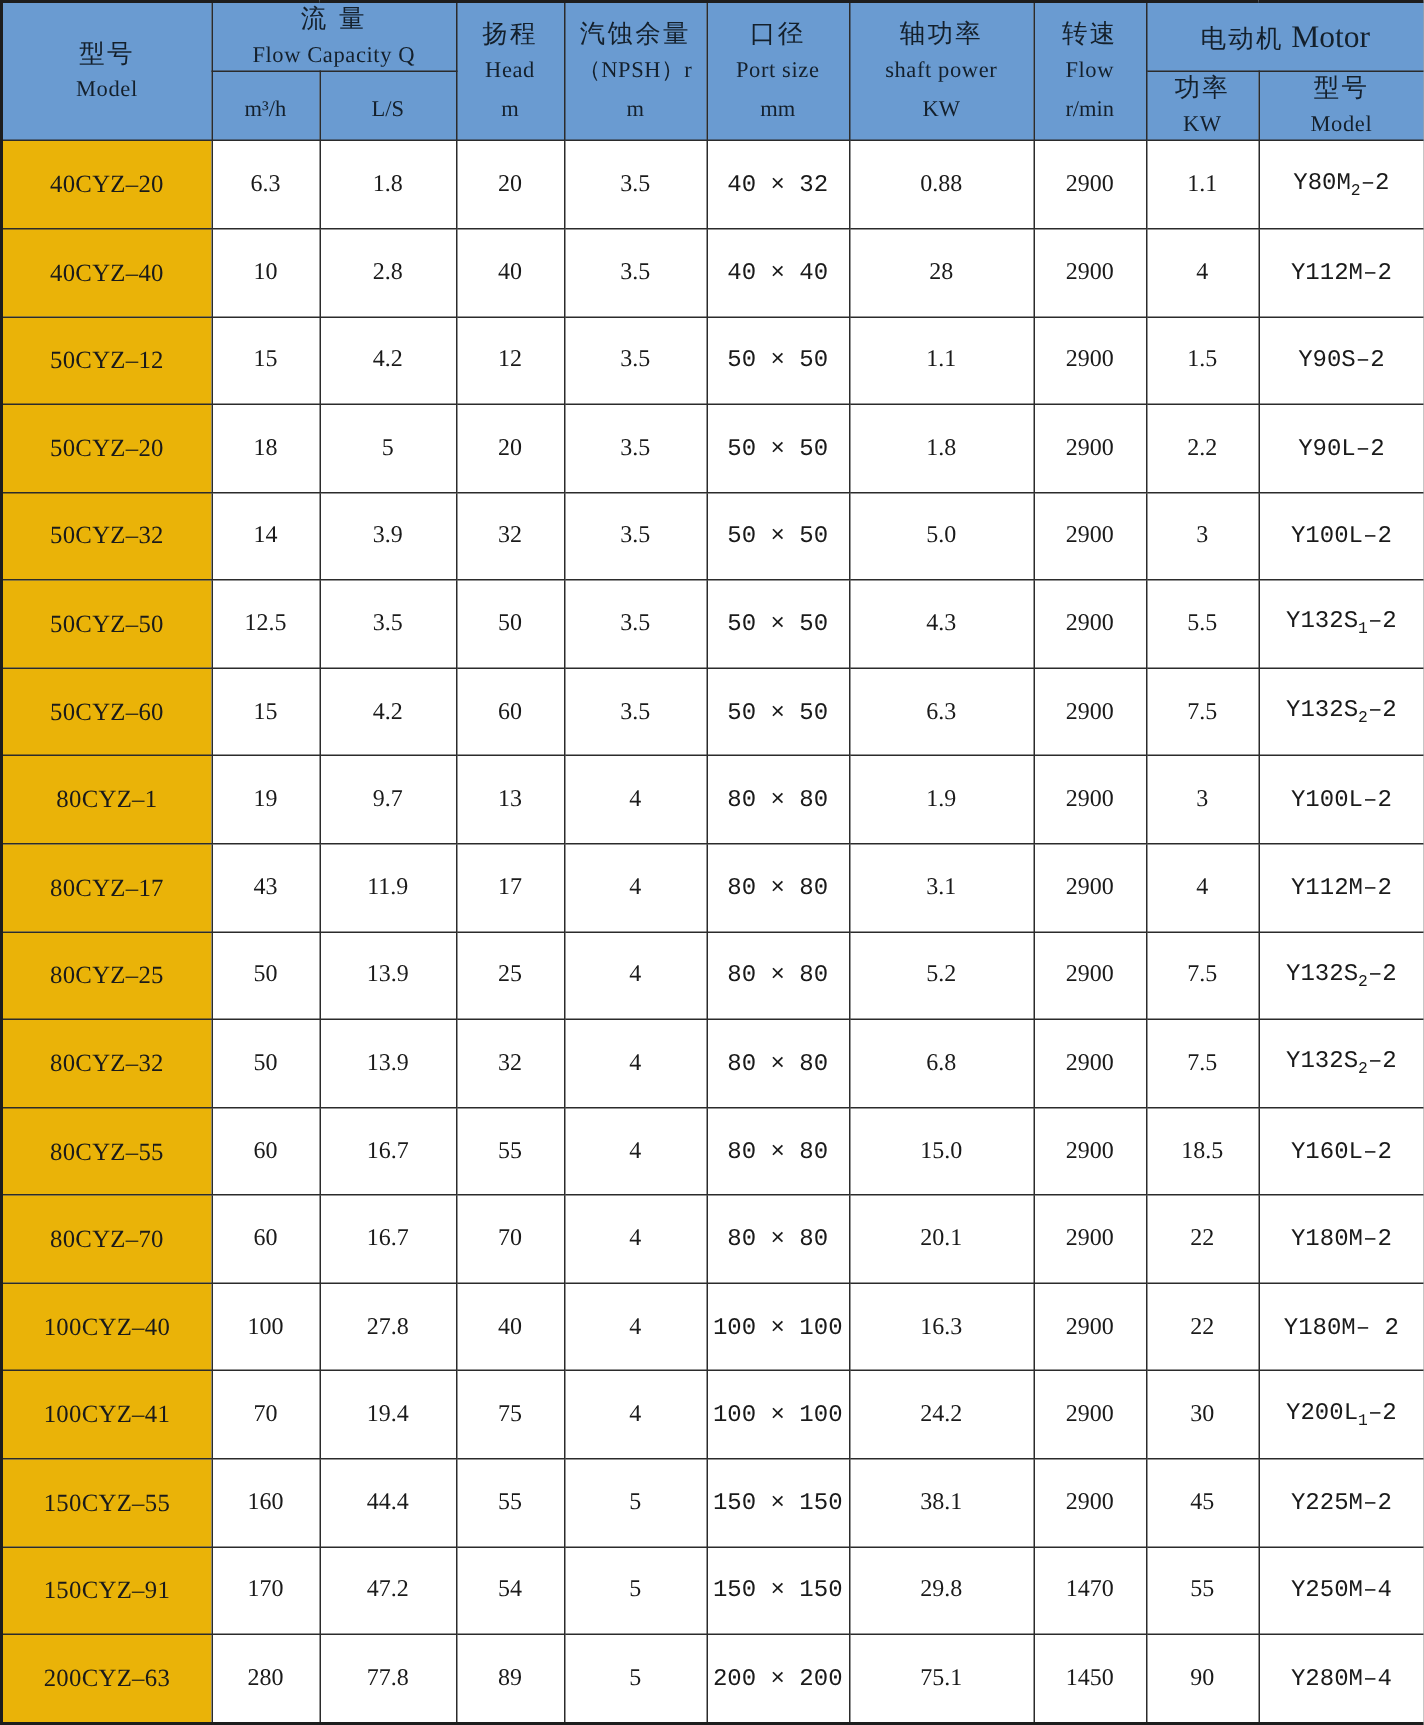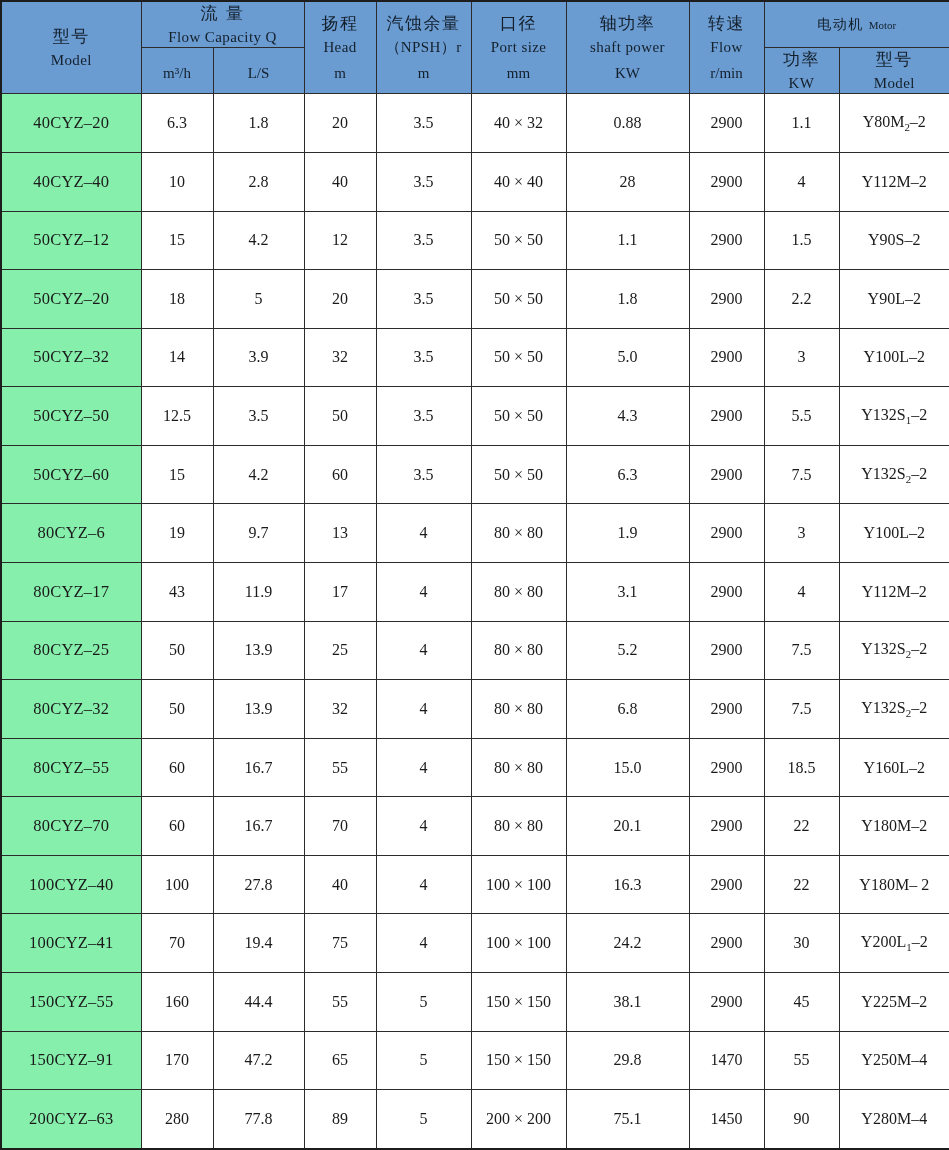--- a/index.html
+++ b/index.html
@@ -56,42 +56,42 @@
     font-size: 15px;
     letter-spacing: 0.4px;
   }
   thead th .unit {
     display: block;
     font-size: 15px;
     padding-top: 5px;
   }
   thead th.group-motor .cn-inline {
     font-family: Liberation Sans, sans-serif;
-    font-size: 14px;
+    font-size: 17px;
     letter-spacing: 1.5px;
   }
   thead th.group-motor .en-inline {
-    font-size: 11px;
+    font-size: 21px;
     padding-left: 5px;
   }
 
   
   tbody td {
     height: 55px;
     font-size: 16px;
     background: #ffffff;
     border: 1px solid #3a3a3a;
   }
   tbody td.model-cell {
-    background: #86efac;
+    background: #eab308;
     font-size: 16.5px;
     letter-spacing: 0.2px;
   }
   sub { font-size: 0.68em; }
-  .nowrap { white-space: nowrap; }
+  .nowrap { white-space: nowrap; font-family: Liberation Mono, monospace; }
 </style>
 </head>
 <body>
 
 <table id="pump-spec-table">
   <colgroup>
     <col style="width:140px">
     <col style="width:72px">
     <col style="width:91px">
     <col style="width:72px">
@@ -239,21 +239,21 @@
         <td>4.2</td>
         <td>60</td>
         <td>3.5</td>
         <td class="nowrap">50 × 50</td>
         <td>6.3</td>
         <td>2900</td>
         <td>7.5</td>
         <td class="nowrap"><span>Y132S</span><sub>2</sub><span>–2</span></td>
       </tr>
       <tr>
-        <td class="model-cell">80CYZ–6</td>
+        <td class="model-cell">80CYZ–1</td>
         <td>19</td>
         <td>9.7</td>
         <td>13</td>
         <td>4</td>
         <td class="nowrap">80 × 80</td>
         <td>1.9</td>
         <td>2900</td>
         <td>3</td>
         <td class="nowrap"><span>Y100L</span><span>–2</span></td>
       </tr>
@@ -350,21 +350,21 @@
         <td class="nowrap">150 × 150</td>
         <td>38.1</td>
         <td>2900</td>
         <td>45</td>
         <td class="nowrap"><span>Y225M</span><span>–2</span></td>
       </tr>
       <tr>
         <td class="model-cell">150CYZ–91</td>
         <td>170</td>
         <td>47.2</td>
-        <td>65</td>
+        <td>54</td>
         <td>5</td>
         <td class="nowrap">150 × 150</td>
         <td>29.8</td>
         <td>1470</td>
         <td>55</td>
         <td class="nowrap"><span>Y250M</span><span>–4</span></td>
       </tr>
       <tr>
         <td class="model-cell">200CYZ–63</td>
         <td>280</td>

